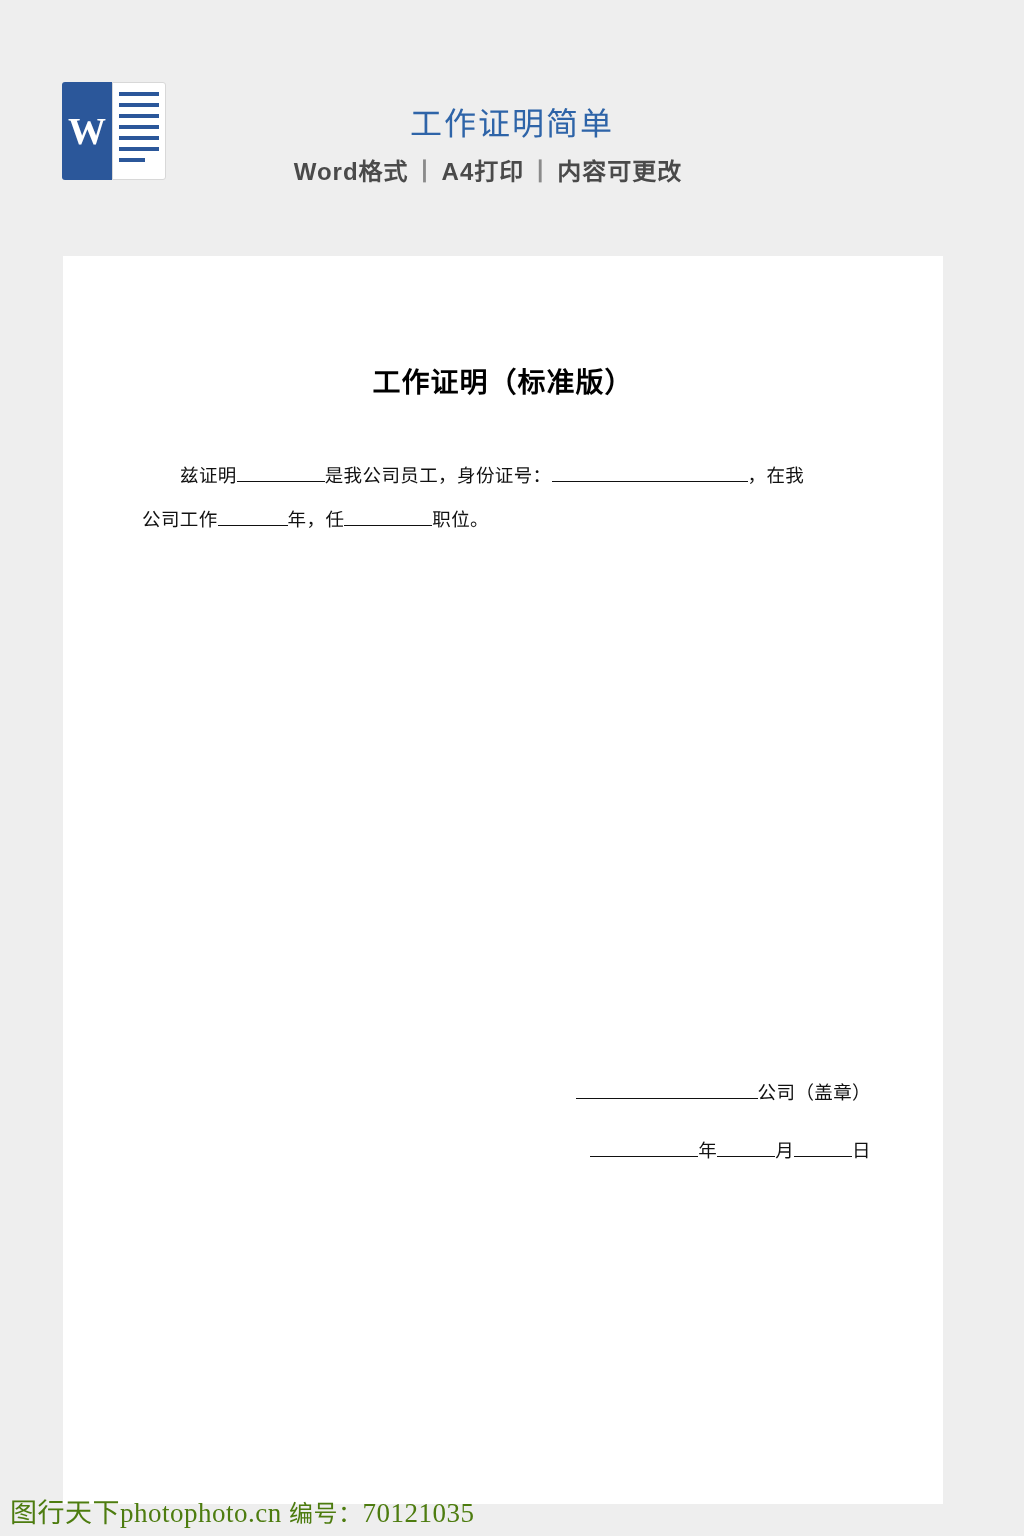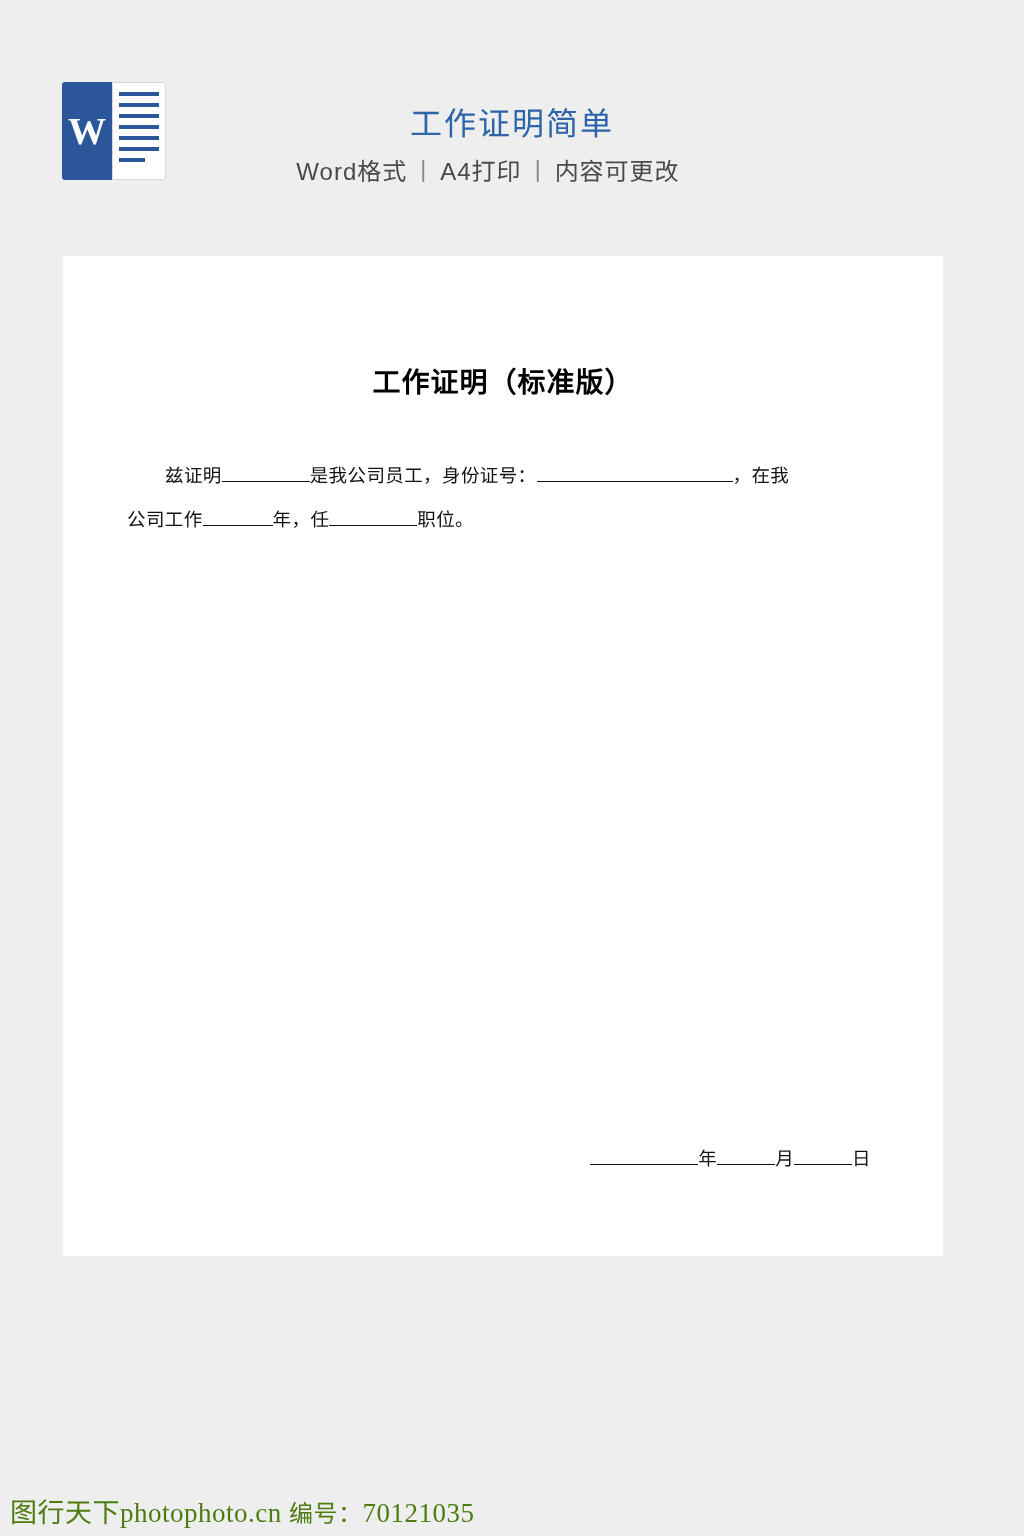--- a/index.html
+++ b/index.html
@@ -89,50 +89,51 @@
   }
   .banner-sub {
     position: absolute;
     left: 0;
     top: 152px;
     width: 976px;
     text-align: center;
     color: #4a4a4a;
     font-size: 24px;
     letter-spacing: 1px;
+    font-weight: bold;
   }
   .banner-sub .sep {
     color: #8a8a8a;
     padding: 0 4px;
   }
 
   
   .page {
     position: absolute;
     left: 63px;
     top: 256px;
     width: 880px;
-    height: 1000px;
+    height: 1248px;
     background: #ffffff;
     box-sizing: border-box;
   }
   .doc-title {
     position: absolute;
     left: 0;
     top: 104px;
     width: 880px;
     text-align: center;
     font-size: 28px;
     font-weight: bold;
     color: #000000;
     letter-spacing: 1px;
   }
   .body-text {
     position: absolute;
-    left: 64px;
+    left: 79px;
     width: 736px;
     color: #111111;
     font-size: 18.5px;
     line-height: 44px;
     letter-spacing: 0.4px;
   }
   .p1 { top: 198px; text-indent: 0; }
   .p2 { top: 330px; }
   .p3 { top: 444px; }
   .indent { display: inline-block; width: 38px; }
@@ -149,21 +150,21 @@
 
   .sign {
     position: absolute;
     right: 72px;
     text-align: right;
     color: #111111;
     font-size: 18.5px;
     letter-spacing: 0.4px;
   }
   .sign-company { top: 822px; }
-  .sign-date { top: 880px; margin-top: 8px; }
+  .sign-date { top: 880px; }
   .b-company { width: 182px; }
   .b-year { width: 108px; }
   .b-month { width: 58px; }
   .b-day { width: 58px; }
 
   
   .watermark {
     position: absolute;
     left: 10px;
     bottom: 6px;
@@ -207,20 +208,23 @@
 <div class="page">
 
   <div class="doc-title">工作证明（标准版）</div>
 
   <div class="body-text p1">
     <span class="indent"></span><span>兹证明</span><span class="blank b-name"></span><span>是我公司员工，身份证号：</span><span class="blank b-id"></span><span>，在我</span><br><span>公司工作</span><span class="blank b-years"></span><span>年，任</span><span class="blank b-title"></span><span>职位。</span>
   </div>
 
 
 
+  <div class="sign sign-company">
+    <span class="blank b-company"></span><span>公司（盖章）</span>
+  </div>
 
   <div class="sign sign-date">
     <span class="blank b-year"></span><span>年</span><span class="blank b-month"></span><span>月</span><span class="blank b-day"></span><span>日</span>
   </div>
 </div>
 
 <div class="watermark">
   <span>图行天下photophoto.cn</span>
   <span class="code-label">编号：</span><span>70121035</span>
 </div>

